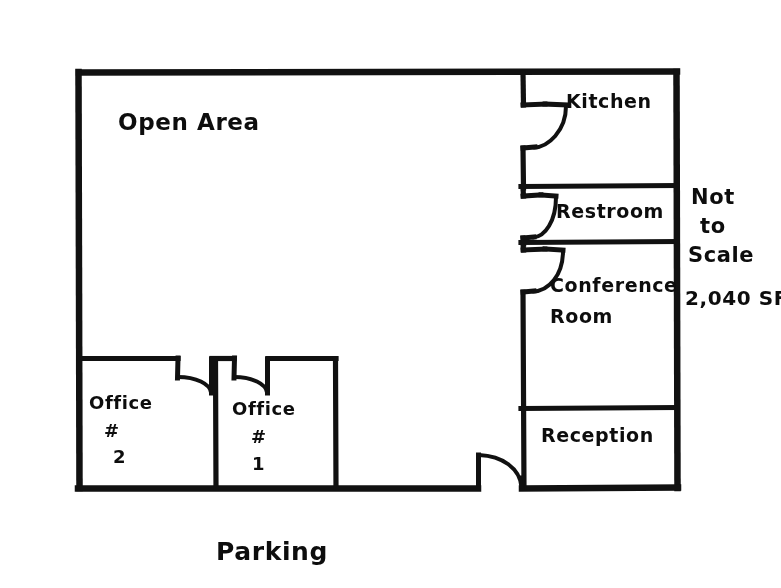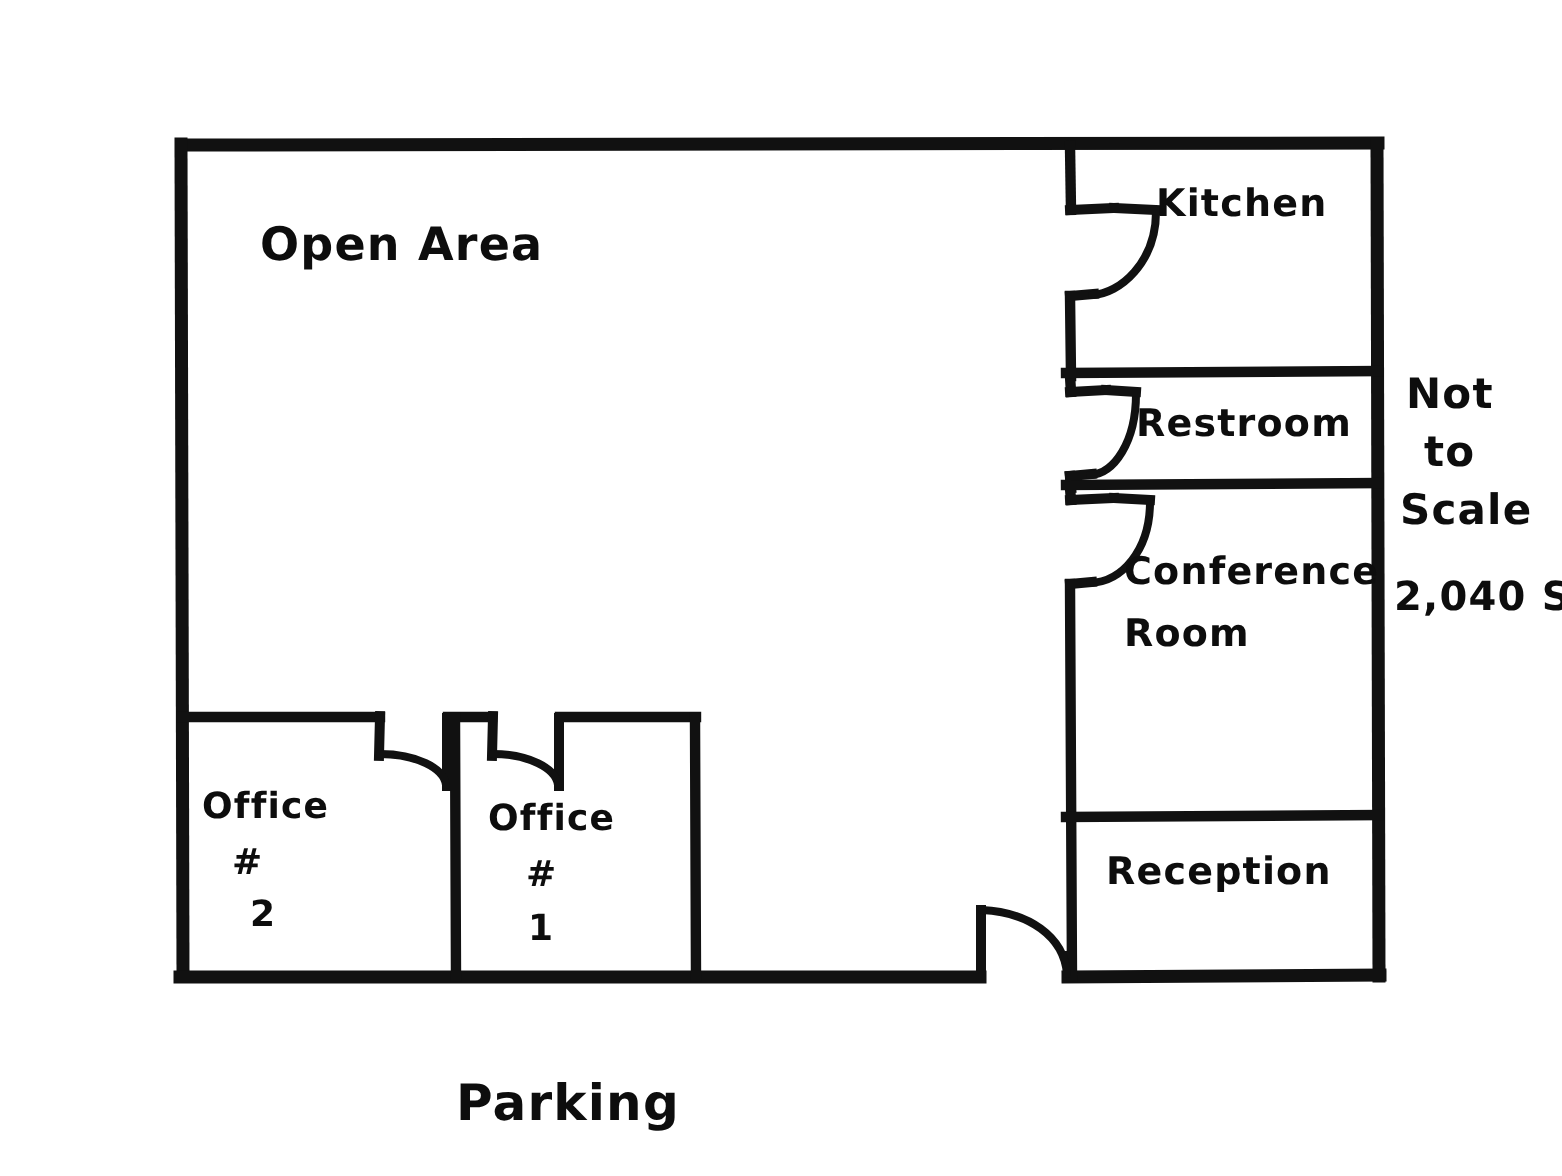--- a/index.html
+++ b/index.html
@@ -10,21 +10,21 @@
   }
   body {
     width: 781px;
     height: 588px;
     position: relative;
     overflow: hidden;
     font-family: "DejaVu Sans", sans-serif;
   }
   #plan-root {
     position: absolute;
-    left: 12px; top: 0;
+    left: 0; top: 0;
     width: 623px;
     height: 588px;
   }
   svg#floorplan-svg {
     display: block;
     width: 781px;
     height: 588px;
     background: #ffffff;
   }
   .wall {

